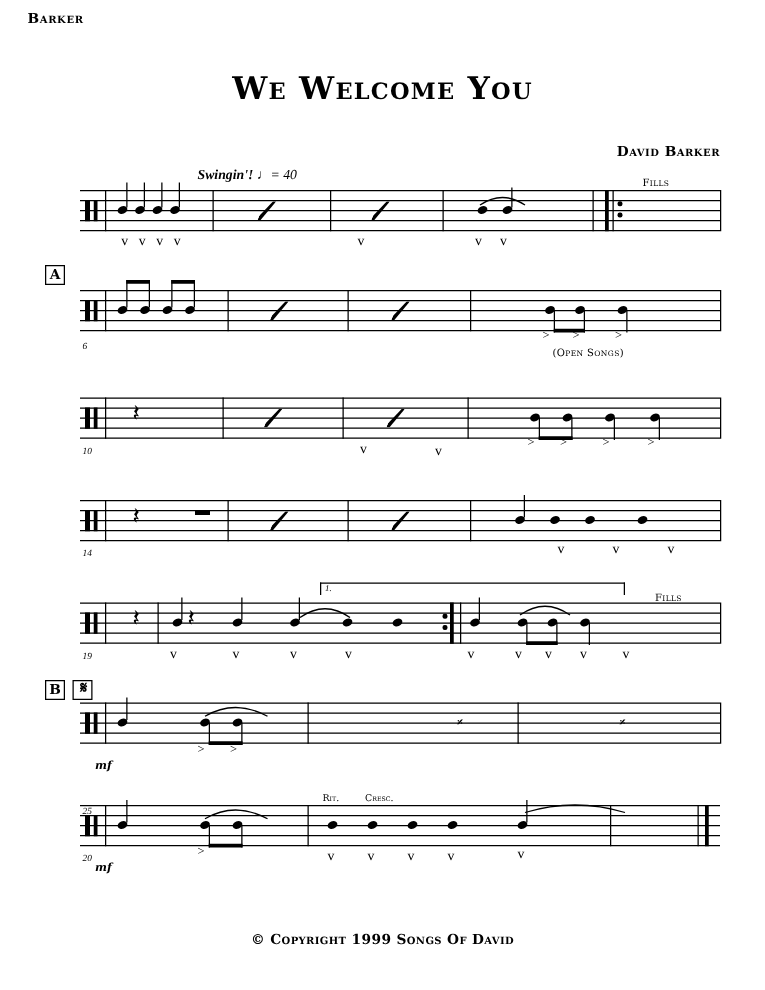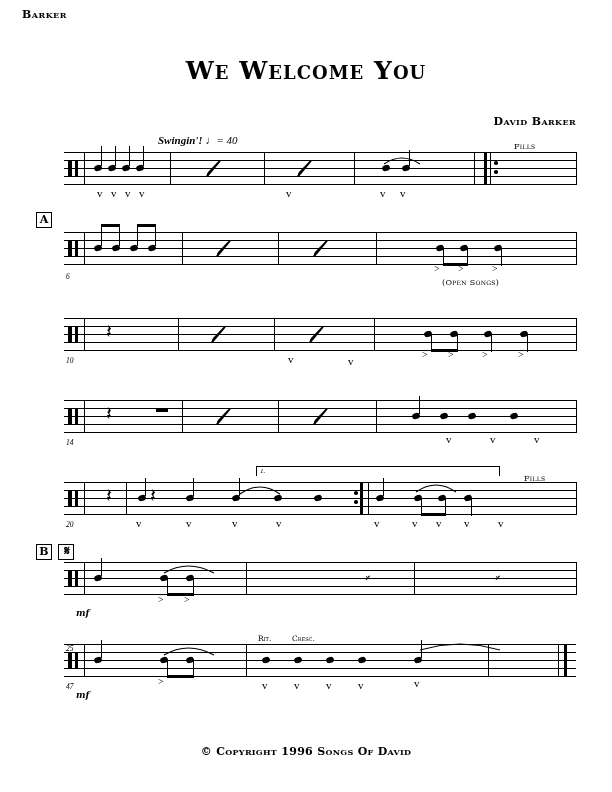--- a/index.html
+++ b/index.html
@@ -548,21 +548,21 @@
     <div class="art-v" style="left:348px; top:36px;">v</div>
     <div class="art-v" style="left:372px; top:36px;">v</div>
     <div class="art-v" style="left:400px; top:36px;">v</div>
     <div class="art-v" style="left:434px; top:36px;">v</div>
 
     <div class="barline" style="left:512px;"></div>
   </div>
   <div class="ending" style="left:256px; top:466px; width:242px;">
     <span>1.</span>
   </div>
-  <div class="measnum" style="left:66px; top:520px;">20</div>
+  <div class="measnum" style="left:66px; top:520px;">19</div>
   <div class="cue" style="left:524px; top:474px;">Fills</div>
 
   <div class="rehearsal" style="left:36px; top:544px;">B</div>
   <div class="rehearsal" style="left:58px; top:544px; border-style:solid;">
     <span class="segno" style="left:1px; top:-1px; position:relative;">𝄋</span>
   </div>
   <div class="system" style="top:562px;">
     <div class="staff-lines">
       <i class="ln0"></i>
         <i class="ln1"></i>
@@ -640,20 +640,20 @@
     <div class="art-v" style="left:294px; top:36px;">v</div>
 
     <div class="nh" style="left:350px; top:13px;"></div>
     <div class="stem" style="left:357px; top:-4px; height:18px;"></div>
     <div class="art-v" style="left:350px; top:34px;">v</div>
 
     <div class="barline" style="left:424px;"></div>
     <div class="barline thick" style="left:500px;"></div>
     <div class="barline" style="left:494px;"></div>
   </div>
-  <div class="measnum" style="left:66px; top:682px;">47</div>
+  <div class="measnum" style="left:66px; top:682px;">20</div>
   <div class="dyn" style="left:76px; top:690px;">mf</div>
   <div class="expr" style="left:258px; top:634px;">Rit.</div>
   <div class="expr" style="left:292px; top:634px;">Cresc.</div>
 
-  <div class="copyright">© Copyright 1996 Songs Of David</div>
+  <div class="copyright">© Copyright 1999 Songs Of David</div>
 
 </div>
 
 </body></html>

